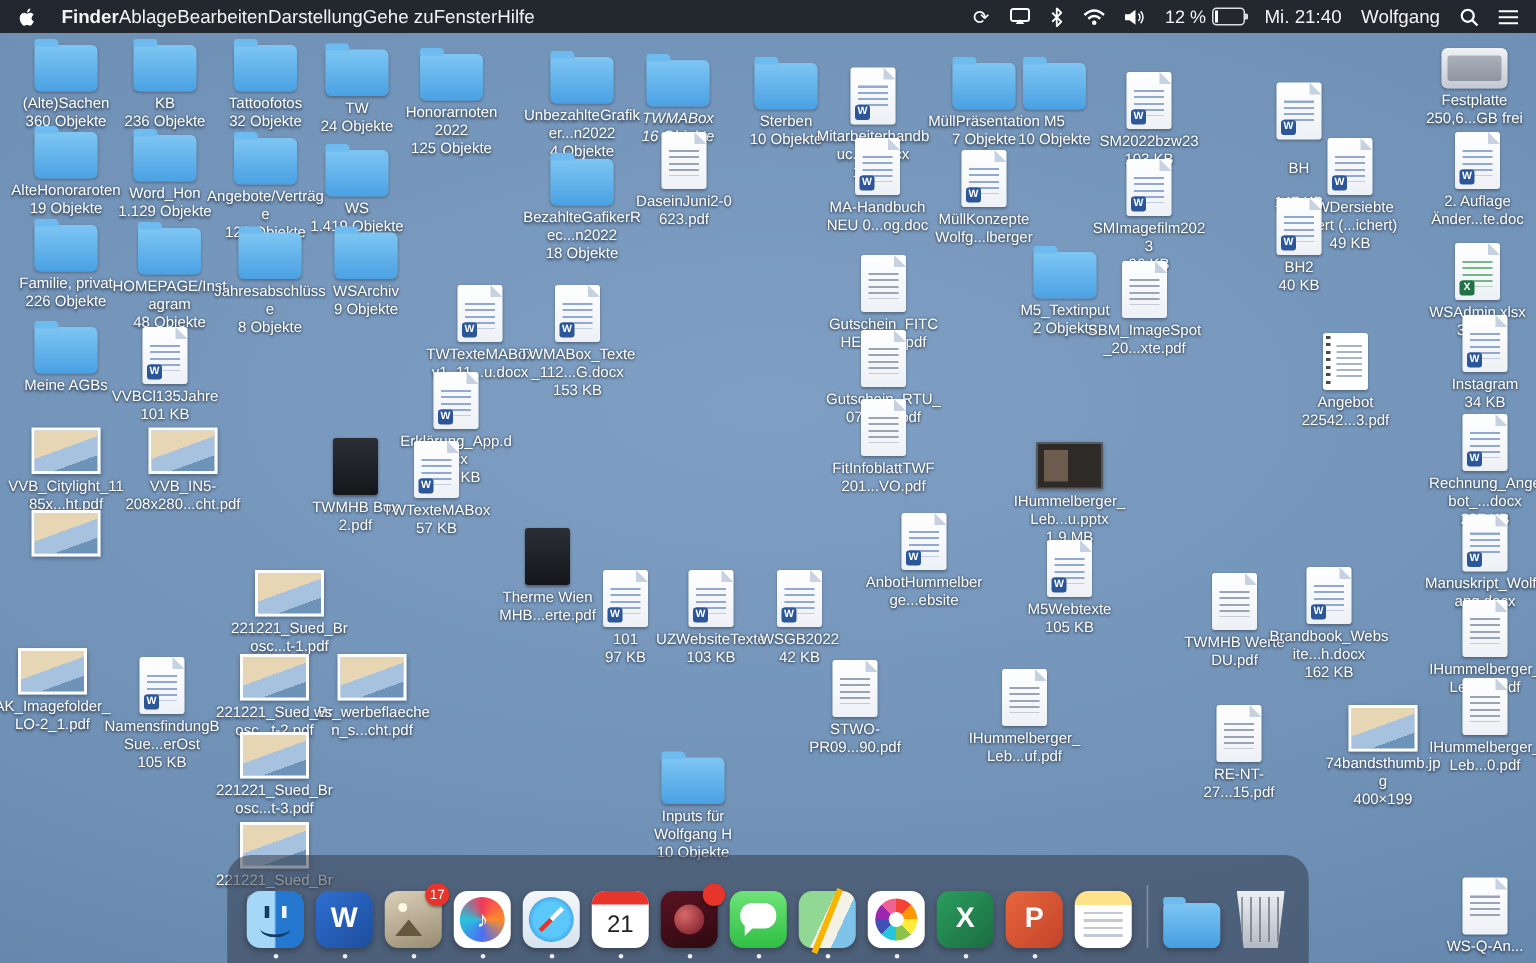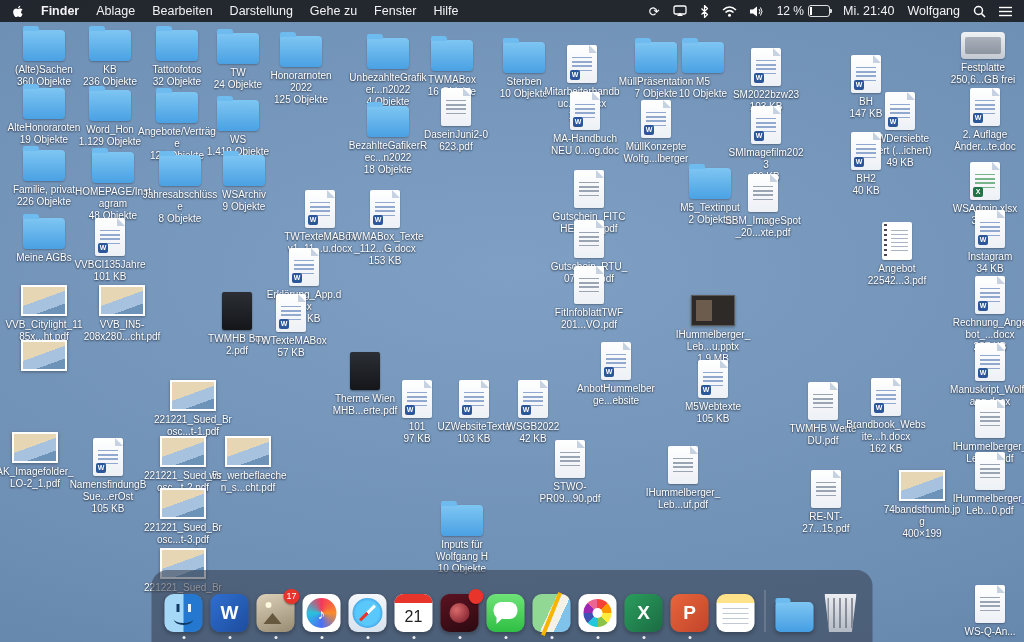--- a/index.html
+++ b/index.html
@@ -5,21 +5,21 @@
   html,body{margin:0;padding:0;width:1024px;height:642px;overflow:hidden;
     font-family:"Liberation Sans",sans-serif;}
   .desktop{position:absolute;inset:0;
     background:radial-gradient(130% 95% at 50% 42%, #7fa0c4 0%, #6f90b5 55%, #5a7ba1 100%);}
   
   .menubar{position:absolute;top:0;left:0;right:0;height:22px;background:rgba(30,32,37,.94);
     color:#f3f3f6;font-size:12.5px;display:flex;align-items:center;justify-content:space-between;
     padding:0 12px;box-sizing:border-box;z-index:50;}
   .mb-left{display:flex;align-items:center;gap:16px;}
   .mb-left .apple{display:flex;align-items:center;}
-  .mitems{display:flex;gap:17px;}
+  .mitems{display:flex;}
   .mi{cursor:default;}
   .mi.bold{font-weight:bold;}
   .mb-right{display:flex;align-items:center;gap:13px;}
   .sticon{display:flex;align-items:center;color:#fff;font-size:13px;}
   .battery{display:flex;align-items:center;font-size:12px;}
   .batt-shape{display:inline-block;width:20px;height:10px;border:1px solid rgba(255,255,255,.85);
     border-radius:3px;position:relative;margin-left:4px;}
   .batt-shape::after{content:"";position:absolute;right:-3.5px;top:2.5px;width:2px;height:4px;
     background:rgba(255,255,255,.85);border-radius:0 1px 1px 0;}
   .batt-fill{position:absolute;left:1px;top:1px;bottom:1px;width:12%;background:#fff;}
@@ -158,21 +158,21 @@
       <div class="dicon" style="left: 261px; top: 36px;">
         <div class="ic ic-folder t-folder"></div>
         <div class="lbl">Honorarnoten 2022</div>
         <div class="lbl sub">125 Objekte</div>
       </div>
       <div class="dicon" style="left: 348px; top: 38px;">
         <div class="ic ic-folder t-folder"></div>
         <div class="lbl">UnbezahlteGrafiker...n2022</div>
         <div class="lbl sub">4 Objekte</div>
       </div>
-      <div class="dicon" style="left: 412px; top: 40px;">
+      <div class="dicon" style="left: 412px; top: 40px; font-style: italic;">
         <div class="ic ic-folder t-folder"></div>
         <div class="lbl">TWMABox</div>
         <div class="lbl sub">16 Objekte</div>
       </div>
       <div class="dicon" style="left: 484px; top: 42px;">
         <div class="ic ic-folder t-folder"></div>
         <div class="lbl">Sterben</div>
         <div class="lbl sub">10 Objekte</div>
       </div>
       <div class="dicon" style="left: 542px; top: 45px;">
@@ -192,21 +192,21 @@
         <div class="lbl">M5</div>
         <div class="lbl sub">10 Objekte</div>
       </div>
       <div class="dicon" style="left: 726px; top: 48px;">
         <div class="ic ic-doc t-docx">
           <i class="tag tag-docx">W</i>
         </div>
         <div class="lbl">SM2022bzw23</div>
         <div class="lbl sub">103 KB</div>
       </div>
-      <div class="dicon" style="left: 826px; top: 55px;">
+      <div class="dicon" style="left: 826px; top: 55px; gap: 11px;">
         <div class="ic ic-doc t-docx">
           <i class="tag tag-docx">W</i>
         </div>
         <div class="lbl">BH</div>
         <div class="lbl sub">147 KB</div>
       </div>
       <div class="dicon" style="left: 943px; top: 32px; justify-content: space-between;">
         <div class="ic ic-drive t-drive"></div>
         <div class="lbl">Festplatte</div>
         <div class="lbl sub">250,6...GB frei</div>

